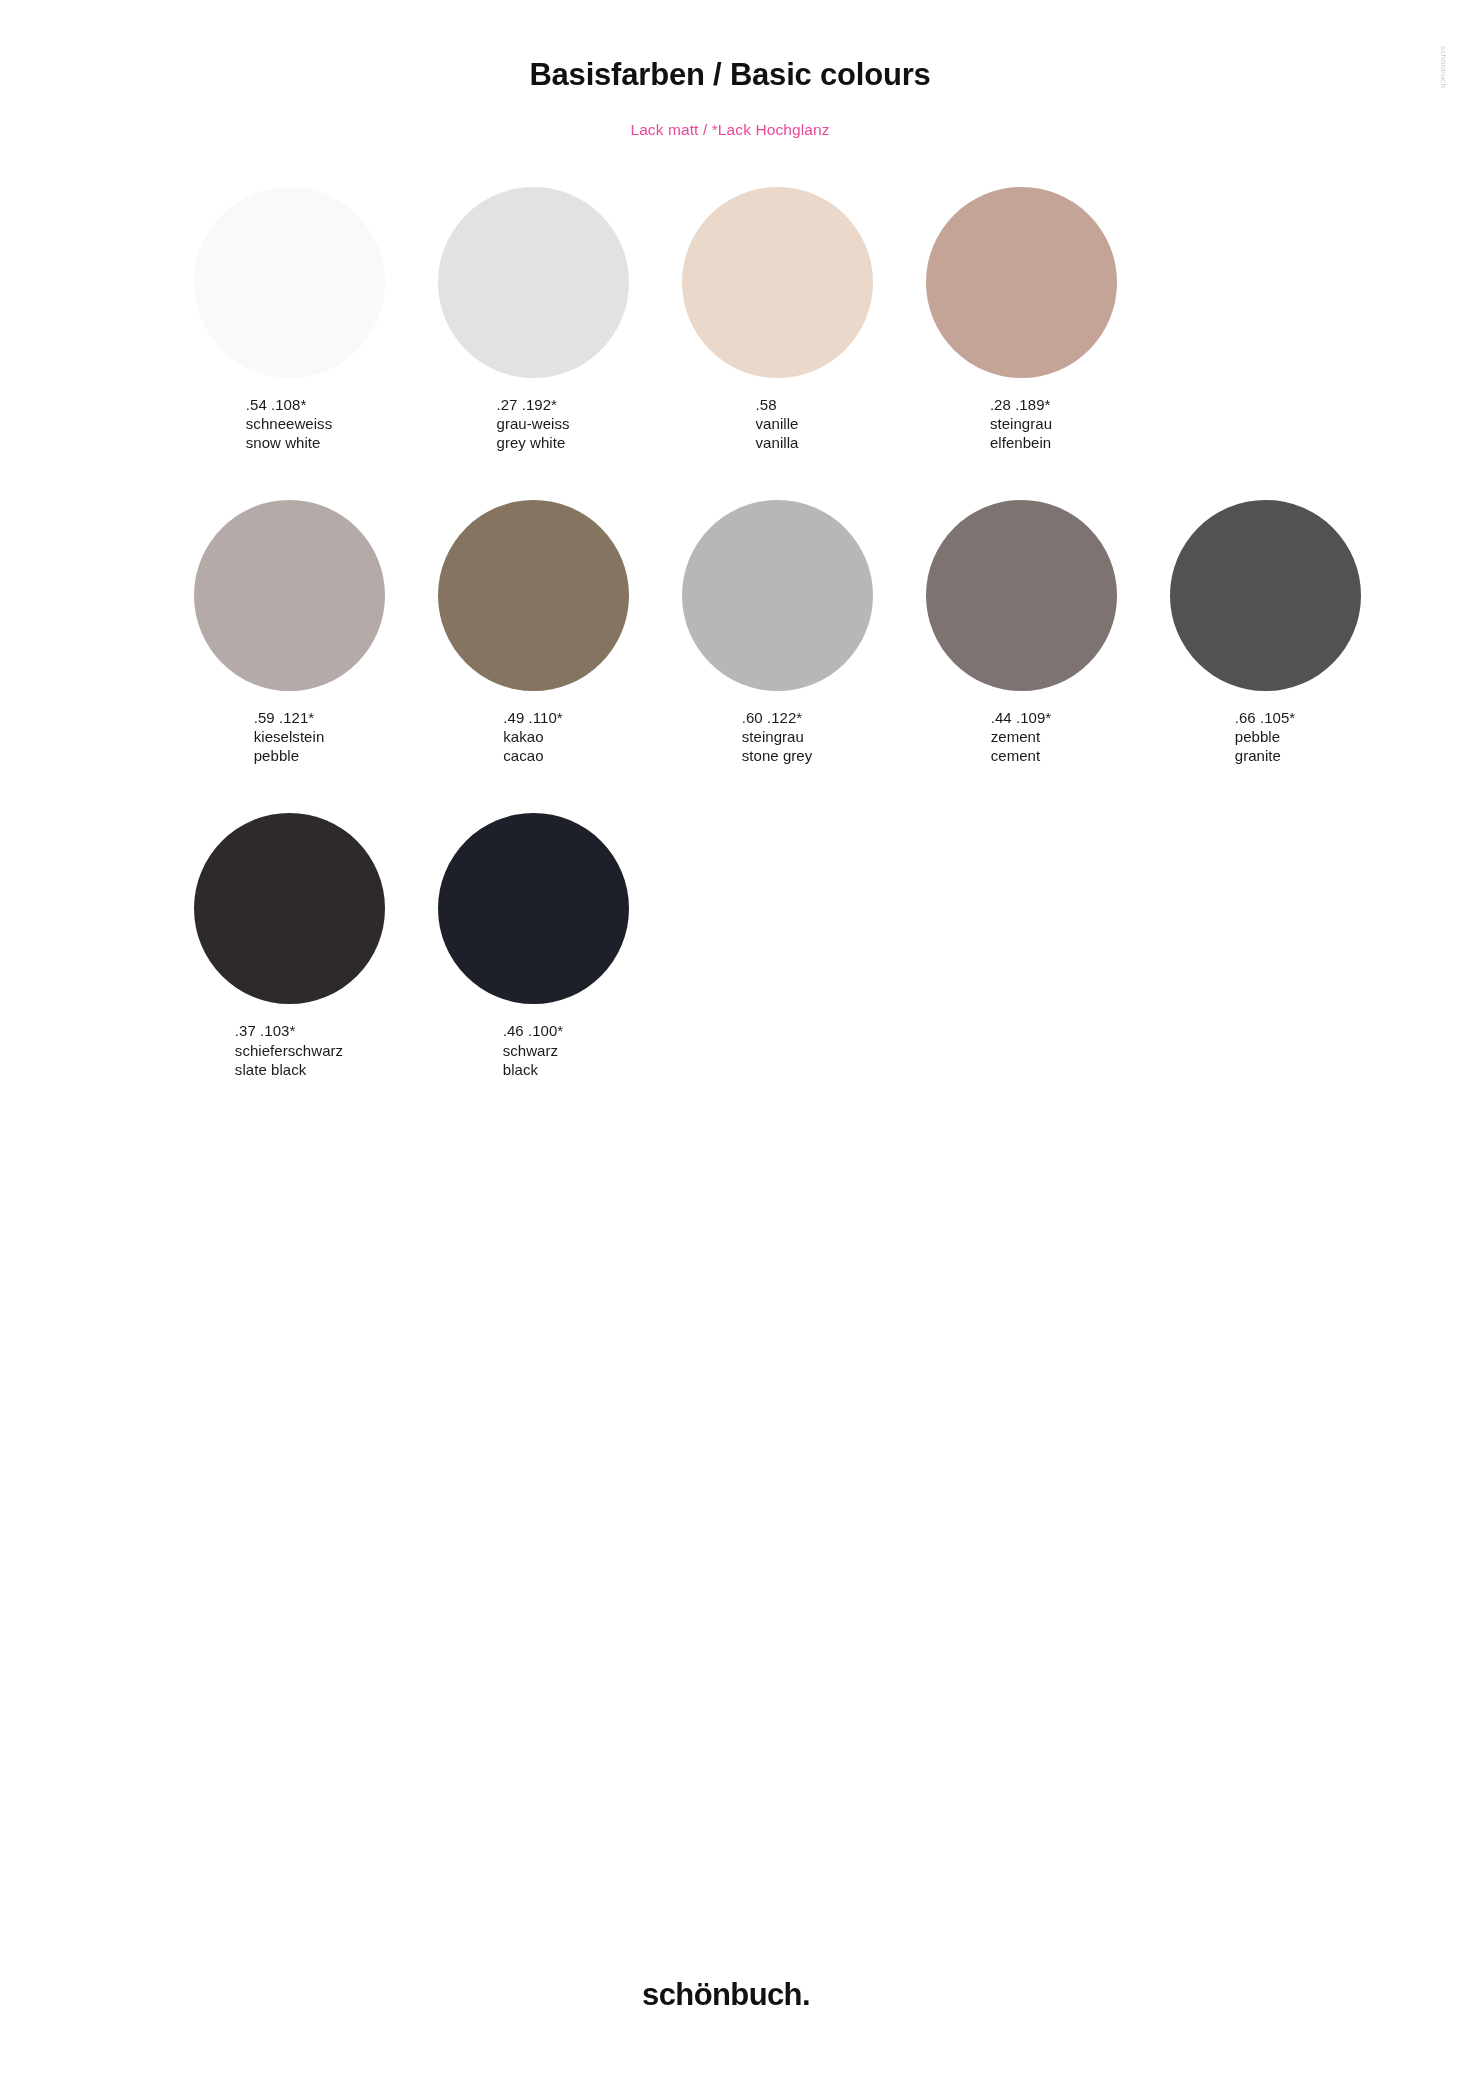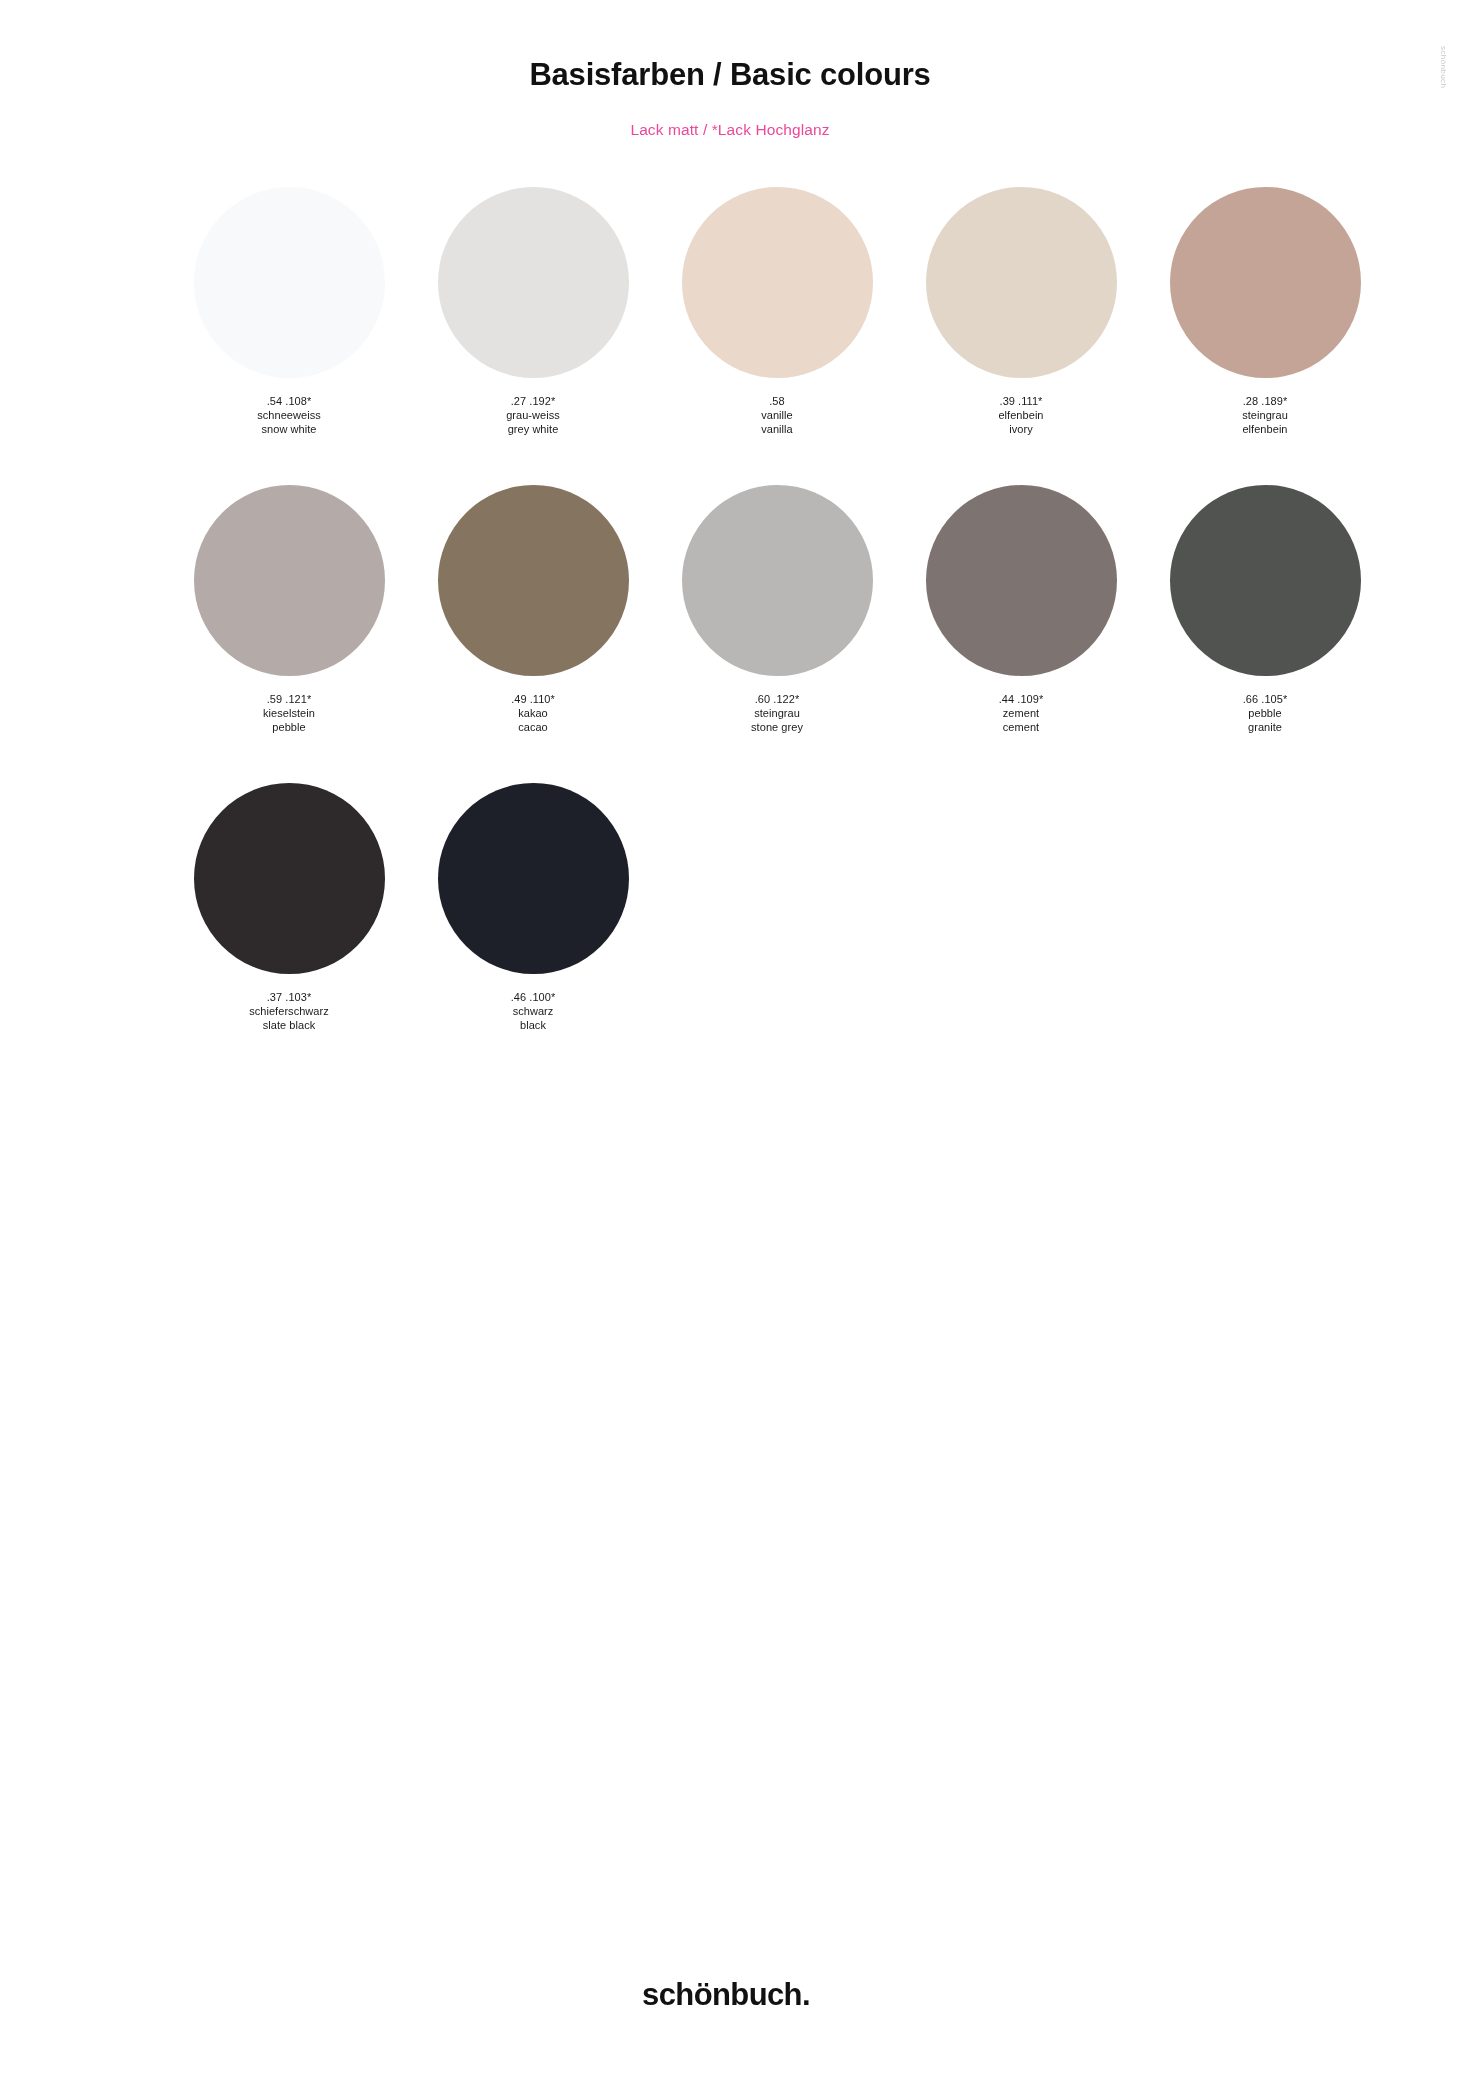--- a/index.html
+++ b/index.html
@@ -65,22 +65,22 @@
     flex-direction: column;
     align-items: center;
   }
   .swatch-disc {
     width: 191px;
     height: 191px;
     border-radius: 50%;
     margin-bottom: 17px;
   }
   .swatch-labels {
-    text-align: center;
-    font-size: 11px;
+    text-align: left;
+    font-size: 15px;
     line-height: 1.27;
     color: #1a1a1a;
     letter-spacing: 0.05px;
   }
   .swatch-code {
     display: block;
     font-weight: 500;
   }
   .swatch-de {
     display: block;
@@ -150,28 +150,20 @@
         </div>
         <div class="swatch-cell">
           <div class="swatch-disc" style="background: rgb(234, 216, 202);"></div>
           <div class="swatch-labels">
             <span class="swatch-code">.58</span>
             <span class="swatch-de">vanille</span>
             <span class="swatch-en">vanilla</span>
           </div>
         </div>
         <div class="swatch-cell">
-          <div class="swatch-disc" style="background: rgb(225, 214, 199);"></div>
-          <div class="swatch-labels">
-            <span class="swatch-code">.39 .111*</span>
-            <span class="swatch-de">elfenbein</span>
-            <span class="swatch-en">ivory</span>
-          </div>
-        </div>
-        <div class="swatch-cell">
           <div class="swatch-disc" style="background: rgb(196, 164, 151);"></div>
           <div class="swatch-labels">
             <span class="swatch-code">.28 .189*</span>
             <span class="swatch-de">steingrau</span>
             <span class="swatch-en">elfenbein</span>
           </div>
         </div>
       </div>
       <div class="swatch-row">
         <div class="swatch-cell">

